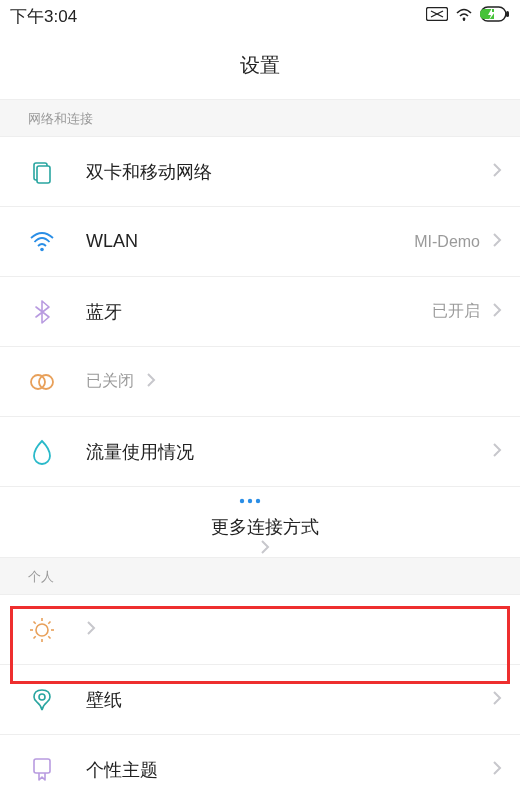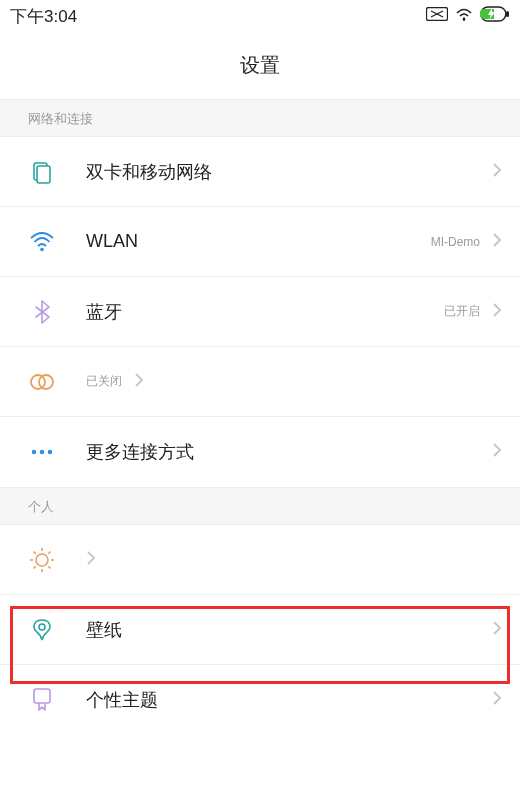--- a/index.html
+++ b/index.html
@@ -57,21 +57,21 @@
       justify-content: center;
       margin-right: 30px;
       flex-shrink: 0;
     }
     .item-label {
       flex: 1;
       font-size: 18px;
       color: #222;
     }
     .item-value {
-      font-size: 12px;
+      font-size: 16px;
       color: #9a9a9a;
       margin-right: 12px;
     }
     .chevron {
       color: #c7c7cc;
     }
     
     .highlight-box {
       position: absolute;
       border: 3px solid #ee2e2e;
@@ -175,22 +175,35 @@
         </svg>
     </span>
     <span class="item-value">已关闭</span>
     <span class="chevron">
       <svg width="10" height="16" viewBox="0 0 10 16">
           <path d="M2 2 L8 8 L2 14" fill="none" stroke="#c7c7cc" stroke-width="2"></path>
         </svg>
     </span>
   </div>
 
-
-  <div class="item" style="border-bottom:none;">
+  <div class="item">
+    <span class="icon-slot">
+      <svg width="22" height="26" viewBox="0 0 22 26">
+          <path d="M11 2 C 4 9 3 14 3 17 A8 8 0 0 0 19 17 C19 14 18 9 11 2 Z" fill="none" stroke="#2ab9c9" stroke-width="1.8"></path>
+        </svg>
+    </span>
+    <span class="item-label">流量使用情况</span>
+    <span class="chevron">
+      <svg width="10" height="16" viewBox="0 0 10 16">
+          <path d="M2 2 L8 8 L2 14" fill="none" stroke="#c7c7cc" stroke-width="2"></path>
+        </svg>
+    </span>
+  </div>
+
+  <div class="item" style="border-bottom:none;flex-direction:column;">
     <span class="icon-slot">
       <svg width="24" height="8" viewBox="0 0 24 8">
           <circle cx="4" cy="4" r="2.2" fill="#2a8ee6"></circle>
           <circle cx="12" cy="4" r="2.2" fill="#2a8ee6"></circle>
           <circle cx="20" cy="4" r="2.2" fill="#2a8ee6"></circle>
         </svg>
     </span>
     <span class="item-label">更多连接方式</span>
     <span class="chevron">
       <svg width="10" height="16" viewBox="0 0 10 16">

